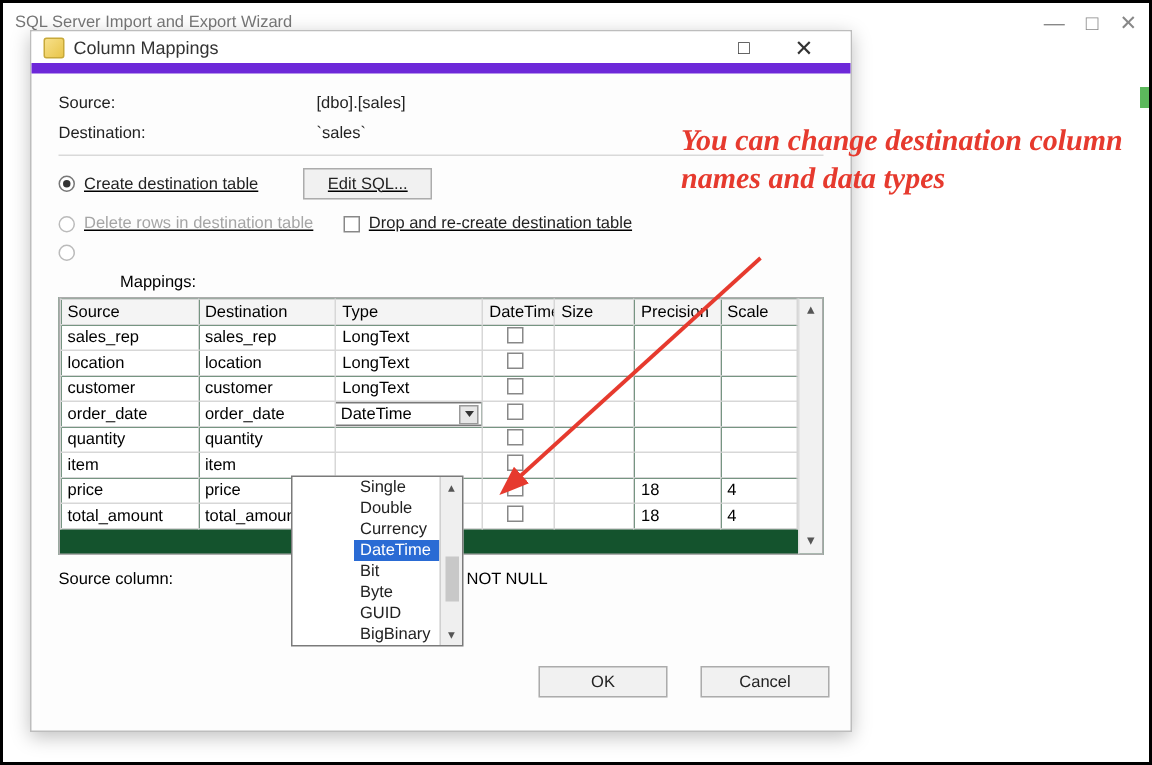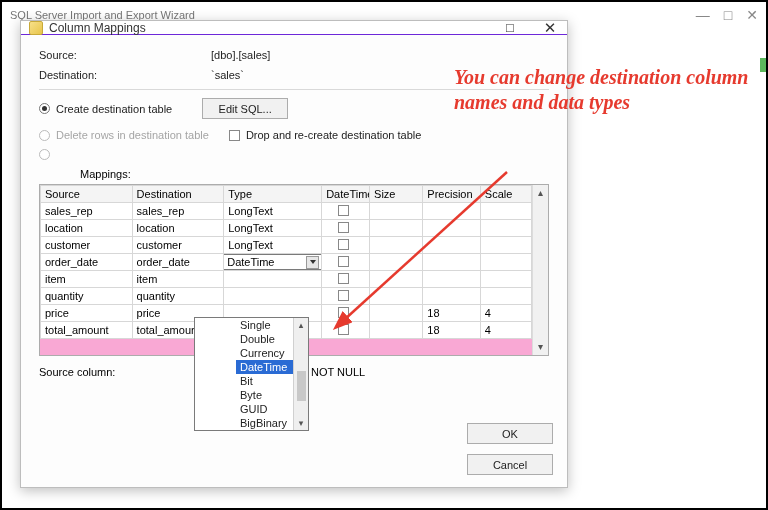--- a/index.html
+++ b/index.html
@@ -32,59 +32,59 @@
   .dialog {
     position: absolute;
     left: 18px; top: 18px;
     width: 548px;
     height: 468px;
     background: #fdfdfd;
     border: 1px solid #bdbdbd;
     box-shadow: 0 3px 12px rgba(0,0,0,0.25);
   }
   .dlg-titlebar {
-    height: 14px;
+    height: 28px;
     display:flex; align-items:center;
-    padding: 0 0 0 8px;
+    padding: 0 14px 0 8px;
     background:#fff;
-    border-bottom:1px solid #6d28d9;
+    border-bottom:7px solid #6d28d9;
   }
   .dlg-icon { width:14px;height:14px; margin-right:6px; display:inline-block; background:linear-gradient(135deg,#f7e08a,#e8c54a); border:1px solid #c8a939; border-radius:2px;}
   .dlg-title { font-size: 12px; color:#333;}
   .dlg-sys { margin-left:auto; display:flex; gap:6px; }
   .dlg-sys .btn { width:34px; height:20px; display:flex; align-items:center; justify-content:center; font-size:13px; color:#333; font-family: Arial, sans-serif;}
   .dlg-sys .btn.close { font-size:15px; }
 
   .dlg-body { padding: 14px 18px 8px 18px; }
   .row { display:flex; margin-bottom:8px; font-size:11px; color:#222;}
   .row .lbl { width: 172px; }
   .row .val { }
 
   .sep { border-top:1px solid #d9d9d9; margin: 4px 0 8px 0;}
 
   .radio-row { display:flex; align-items:center; margin:4px 0; font-size:11px; color:#222;}
   .radio-row.disabled { color:#a5a5a5; }
   .radio { width:11px; height:11px; border:1px solid #777; border-radius:50%; margin-right:6px; position:relative; background:#fff;}
   .radio.checked:after { content:""; position:absolute; left:2px; top:2px; width:5px; height:5px; border-radius:50%; background:#333;}
   .radio.disabled { border-color:#bbb; }
-  .opt-group { display:flex; align-items:center; gap:24px; }
+  .opt-group { display:flex; align-items:center; gap:24px;text-decoration:underline; }
 
   .btn3d {
     display:inline-flex; align-items:center; justify-content:center;
     min-width:86px; height:21px;
     background:#f1f1f1; border:1px solid #acacac;
     font-size:11px; color:#222; padding:0 10px;
   }
   .chk { width:11px; height:11px; border:1px solid #888; background:#fff; margin-right:6px; }
 
   .section-lbl { font-size:11px; margin:8px 0 4px 0;padding-left:41px; }
 
   
   .tbl-wrap {
-    border:1px solid #acacac; height:172px; position:relative; background:#f9a8d4;
+    border:1px solid #acacac; height:172px; position:relative; background:#14532d;
   }
   .tbl-scroll { position:absolute; right:0; top:0; bottom:0; width:16px; background:#f1f1f1; border-left:1px solid #dcdcdc; display:flex; flex-direction:column; align-items:center; justify-content:space-between; padding:3px 0;}
   .tbl-scroll span { font-size:10px; color:#555; line-height:1;}
   table { border-collapse:collapse; width: calc(100% - 16px); table-layout:fixed; }
   th, td { border:1px solid #d7d7d7; padding:1px 4px; font-weight:normal; text-align:left; font-size:11px; background:#fff; overflow:hidden; white-space:nowrap; height:17px;}
   th { background:#f4f4f4; }
   col.c-src{width:86px;} col.c-dst{width:86px;} col.c-type{width:92px;} col.c-null{width:45px;} col.c-size{width:50px;} col.c-prec{width:54px;} col.c-scale{width:48px;}
   .chkcell { display:inline-block; width:11px; height:11px; border:1px solid #888; margin-left:12px;}
 
   .type-sel { display:flex; align-items:center; justify-content:space-between; border:1px solid #7a7a7a; background:#fff; padding:0 2px 0 3px; height:16px; margin:-1px;}
@@ -98,25 +98,25 @@
   }
   .dropdown .dd-scroll { position:absolute; right:0; top:0; bottom:0; width:15px; background:#efefef; border-left:1px solid #d0d0d0; display:flex; flex-direction:column; justify-content:space-between; align-items:center; padding:2px 0;}
   .dropdown .dd-scroll span{font-size:9px;color:#555;}
   .dropdown .dd-scroll .thumb{ width:9px; height:30px; background:#c8c8c8; margin-top:24px;}
   .dd-item { padding:1px 4px; font-size:11px; color:#222; width:calc(100% - 15px);}
   .dd-item.sel { background:#2a6bd4; color:#fff; }
 
   .src-col-row { display:flex; margin-top:10px; font-size:11px; align-items:center;}
   .src-col-row .lab { width:172px;}
 
-  .dlg-buttons { position:absolute; right:14px; bottom:12px; display:flex; gap:10px;flex-direction:column; }
+  .dlg-buttons { position:absolute; right:14px; bottom:22px; display:flex; gap:22px; }
 
   
   .annotation {
-    position:absolute; left:452px; top:63px; width:310px;
+    position:absolute; left:452px; top:80px; width:310px;
     font-family: "Segoe Script","Comic Sans MS",cursive;
     font-size: 20px; line-height:1.25;
     color:#e63a2e; font-weight:600;
     font-style: italic;
   }
   svg.arrow { position:absolute; left:330px; top:160px; pointer-events:none; z-index:60;}
 </style>
 </head>
 <body>
 
@@ -235,31 +235,31 @@
                   <span>DateTime</span>
                   <span class="dropbtn"></span>
                 </div>
               </td>
               <td><span class="chkcell"></span></td>
               <td></td>
               <td></td>
               <td></td>
             </tr>
             <tr>
+              <td>quantity</td>
+              <td>quantity</td>
+              <td></td>
+              <td><span class="chkcell"></span></td>
+              <td></td>
+              <td></td>
+              <td></td>
+            </tr>
+            <tr>
               <td>item</td>
               <td>item</td>
-              <td></td>
-              <td><span class="chkcell"></span></td>
-              <td></td>
-              <td></td>
-              <td></td>
-            </tr>
-            <tr>
-              <td>quantity</td>
-              <td>quantity</td>
               <td></td>
               <td><span class="chkcell"></span></td>
               <td></td>
               <td></td>
               <td></td>
             </tr>
             <tr>
               <td>price</td>
               <td>price</td>
               <td></td>

